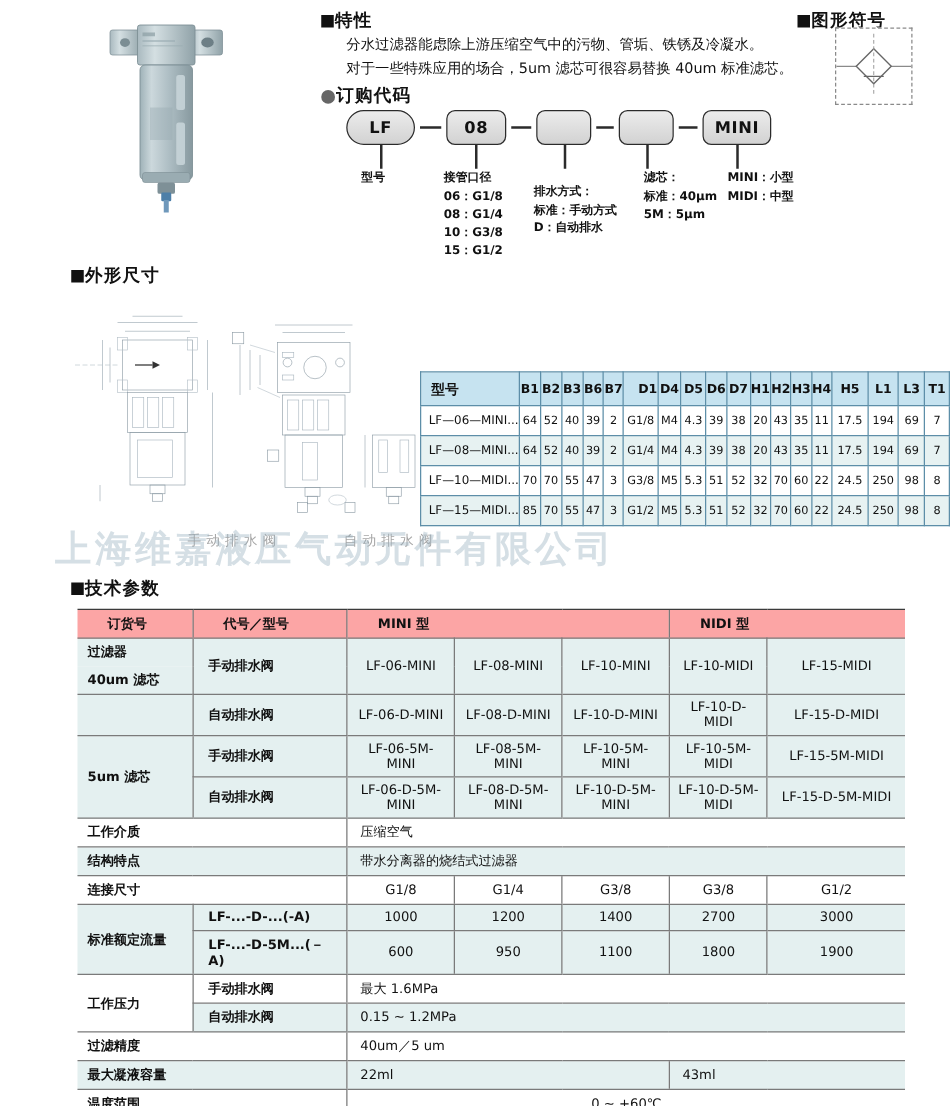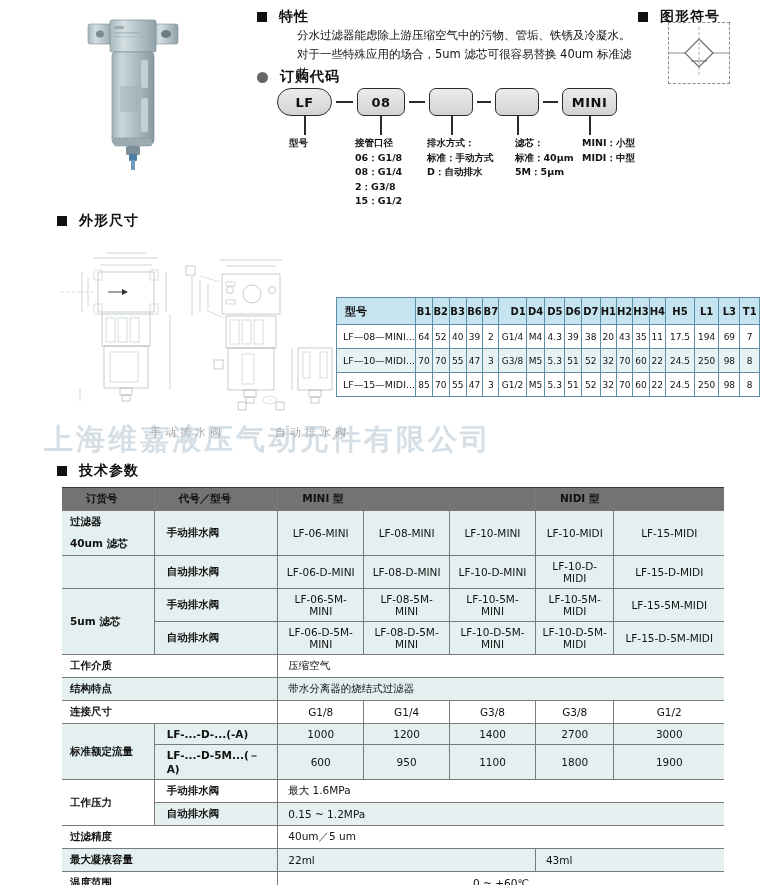--- a/index.html
+++ b/index.html
@@ -34,28 +34,28 @@
     font-size:11px; color:rgba(90,90,90,0.55); letter-spacing:4px;
     pointer-events:none; z-index:39;
   }
   .wm4 {
     position:absolute; left:275px; top:425px;
     font-size:11px; color:rgba(90,90,90,0.55); letter-spacing:4px;
     pointer-events:none; z-index:39;
   }
 
   
-  .sec-head { position:absolute; display:flex; align-items:center; gap:12px; z-index:10;}
+  .sec-head { position:absolute; display:flex; align-items:center; gap:1px; z-index:10;}
   .sq { width:10px; height:10px; background:#111; display:inline-block; }
   .dot { width:11px; height:11px; border-radius:50%; background:#666; display:inline-block;}
   .sec-title { font-size:14px; font-weight:bold; color:#111; letter-spacing:1px;}
 
   
   .feat-lines { position:absolute; left:277px; top:26px; width:370px; z-index:10;}
-  .feat-lines div { font-size:11.5px; line-height:19px; color:#111;margin-left:20px; }
+  .feat-lines div { font-size:11.5px; line-height:19px; color:#111; }
 
   
   .gsym-box {
     position:absolute; left:668px; top:22px; width:62px; height:62px;
     border:1px dashed #8a8a8a; background:#fff; z-index:10;
   }
 
   
   .photo { position:absolute; left:78px; top:12px; width:110px; height:170px; z-index:10;}
 
@@ -86,21 +86,21 @@
   .dimtbl tbody tr:nth-child(even) td { background:#e7f2f2; }
 
   
   .spectbl { position:absolute; left:62px; top:487px; width:662px; border-collapse:collapse; z-index:10;}
   .spectbl td, .spectbl th {
     border-top:1px solid #7a7a7a; border-bottom:1px solid #7a7a7a;
     border-left:none; border-right:none;
     font-size:10.5px; color:#111; padding:4px 6px; text-align:center; font-weight:normal;
     background:#fff; vertical-align:middle;
   }
-  .spectbl tr.hdr td { background:#737373; font-weight:bold; height:22px; border-top:1.6px solid #3b3b3b;padding-left:24px;}
+  .spectbl tr.hdr td { background:#fca5a5; font-weight:bold; height:22px; border-top:1.6px solid #3b3b3b;padding-left:24px;}
   .spectbl td.lbl { text-align:left; padding-left:8px; font-weight:bold; }
   .spectbl td.lbl2 { text-align:left; padding-left:12px; font-weight:bold; }
   .spectbl td.valleft { text-align:left; padding-left:10px; }
   .spectbl tr.tint td { background:#e4f0f0; }
   .vsep { border-left:1px solid #7a7a7a !important; }
   .nb { border-top:none !important; }
   .nbb { border-bottom:none !important; }
   .spectbl tr.last td { border-bottom:1.6px solid #3b3b3b; }
   .two { font-size:10px; line-height:12px; }
   .sub { font-weight:normal; font-size:10px; padding-left:26px;margin-top:44px;}
@@ -197,24 +197,24 @@
     <div class="ovline" style="left:240px; top:28px; height:19px;"></div>
     <div class="ovline" style="left:312px; top:28px; height:19px;"></div>
 
     <div class="ocap" style="left:12px; top:48px;">
       <div>型号</div>
     </div>
     <div class="ocap" style="left:78px; top:48px;">
       <div>接管口径</div>
       <div>06：G1/8</div>
       <div>08：G1/4</div>
-      <div>2：G3/8</div>
+      <div>10：G3/8</div>
       <div>15：G1/2</div>
     </div>
-    <div class="ocap" style="left:150px; top:48px;">
+    <div class="ocap" style="left:150px; top:59px;">
       <div>排水方式：</div>
       <div>标准：手动方式</div>
       <div>D：自动排水</div>
     </div>
     <div class="ocap" style="left:238px; top:48px;">
       <div>滤芯：</div>
       <div>标准：40μm</div>
       <div>5M：5μm</div>
     </div>
     <div class="ocap" style="left:305px; top:48px;">
@@ -318,20 +318,41 @@
         <th style="width:16px;">H3</th>
         <th style="width:16px;">H4</th>
         <th style="width:30px;margin-left:28px;">H5</th>
         <th style="width:25px;">L1</th>
         <th style="width:22px;">L3</th>
         <th style="width:20px;">T1</th>
       </tr>
     </thead>
     <tbody>
       <tr>
+        <td class="mn">LF—06—MINI...</td>
+        <td>64</td>
+        <td>52</td>
+        <td>40</td>
+        <td>39</td>
+        <td>2</td>
+        <td>G1/8</td>
+        <td>M4</td>
+        <td>4.3</td>
+        <td>39</td>
+        <td>38</td>
+        <td>20</td>
+        <td>43</td>
+        <td>35</td>
+        <td>11</td>
+        <td>17.5</td>
+        <td>194</td>
+        <td>69</td>
+        <td>7</td>
+      </tr>
+      <tr>
         <td class="mn">LF—08—MINI...</td>
         <td>64</td>
         <td>52</td>
         <td>40</td>
         <td>39</td>
         <td>2</td>
         <td>G1/4</td>
         <td>M4</td>
         <td>4.3</td>
         <td>39</td>

